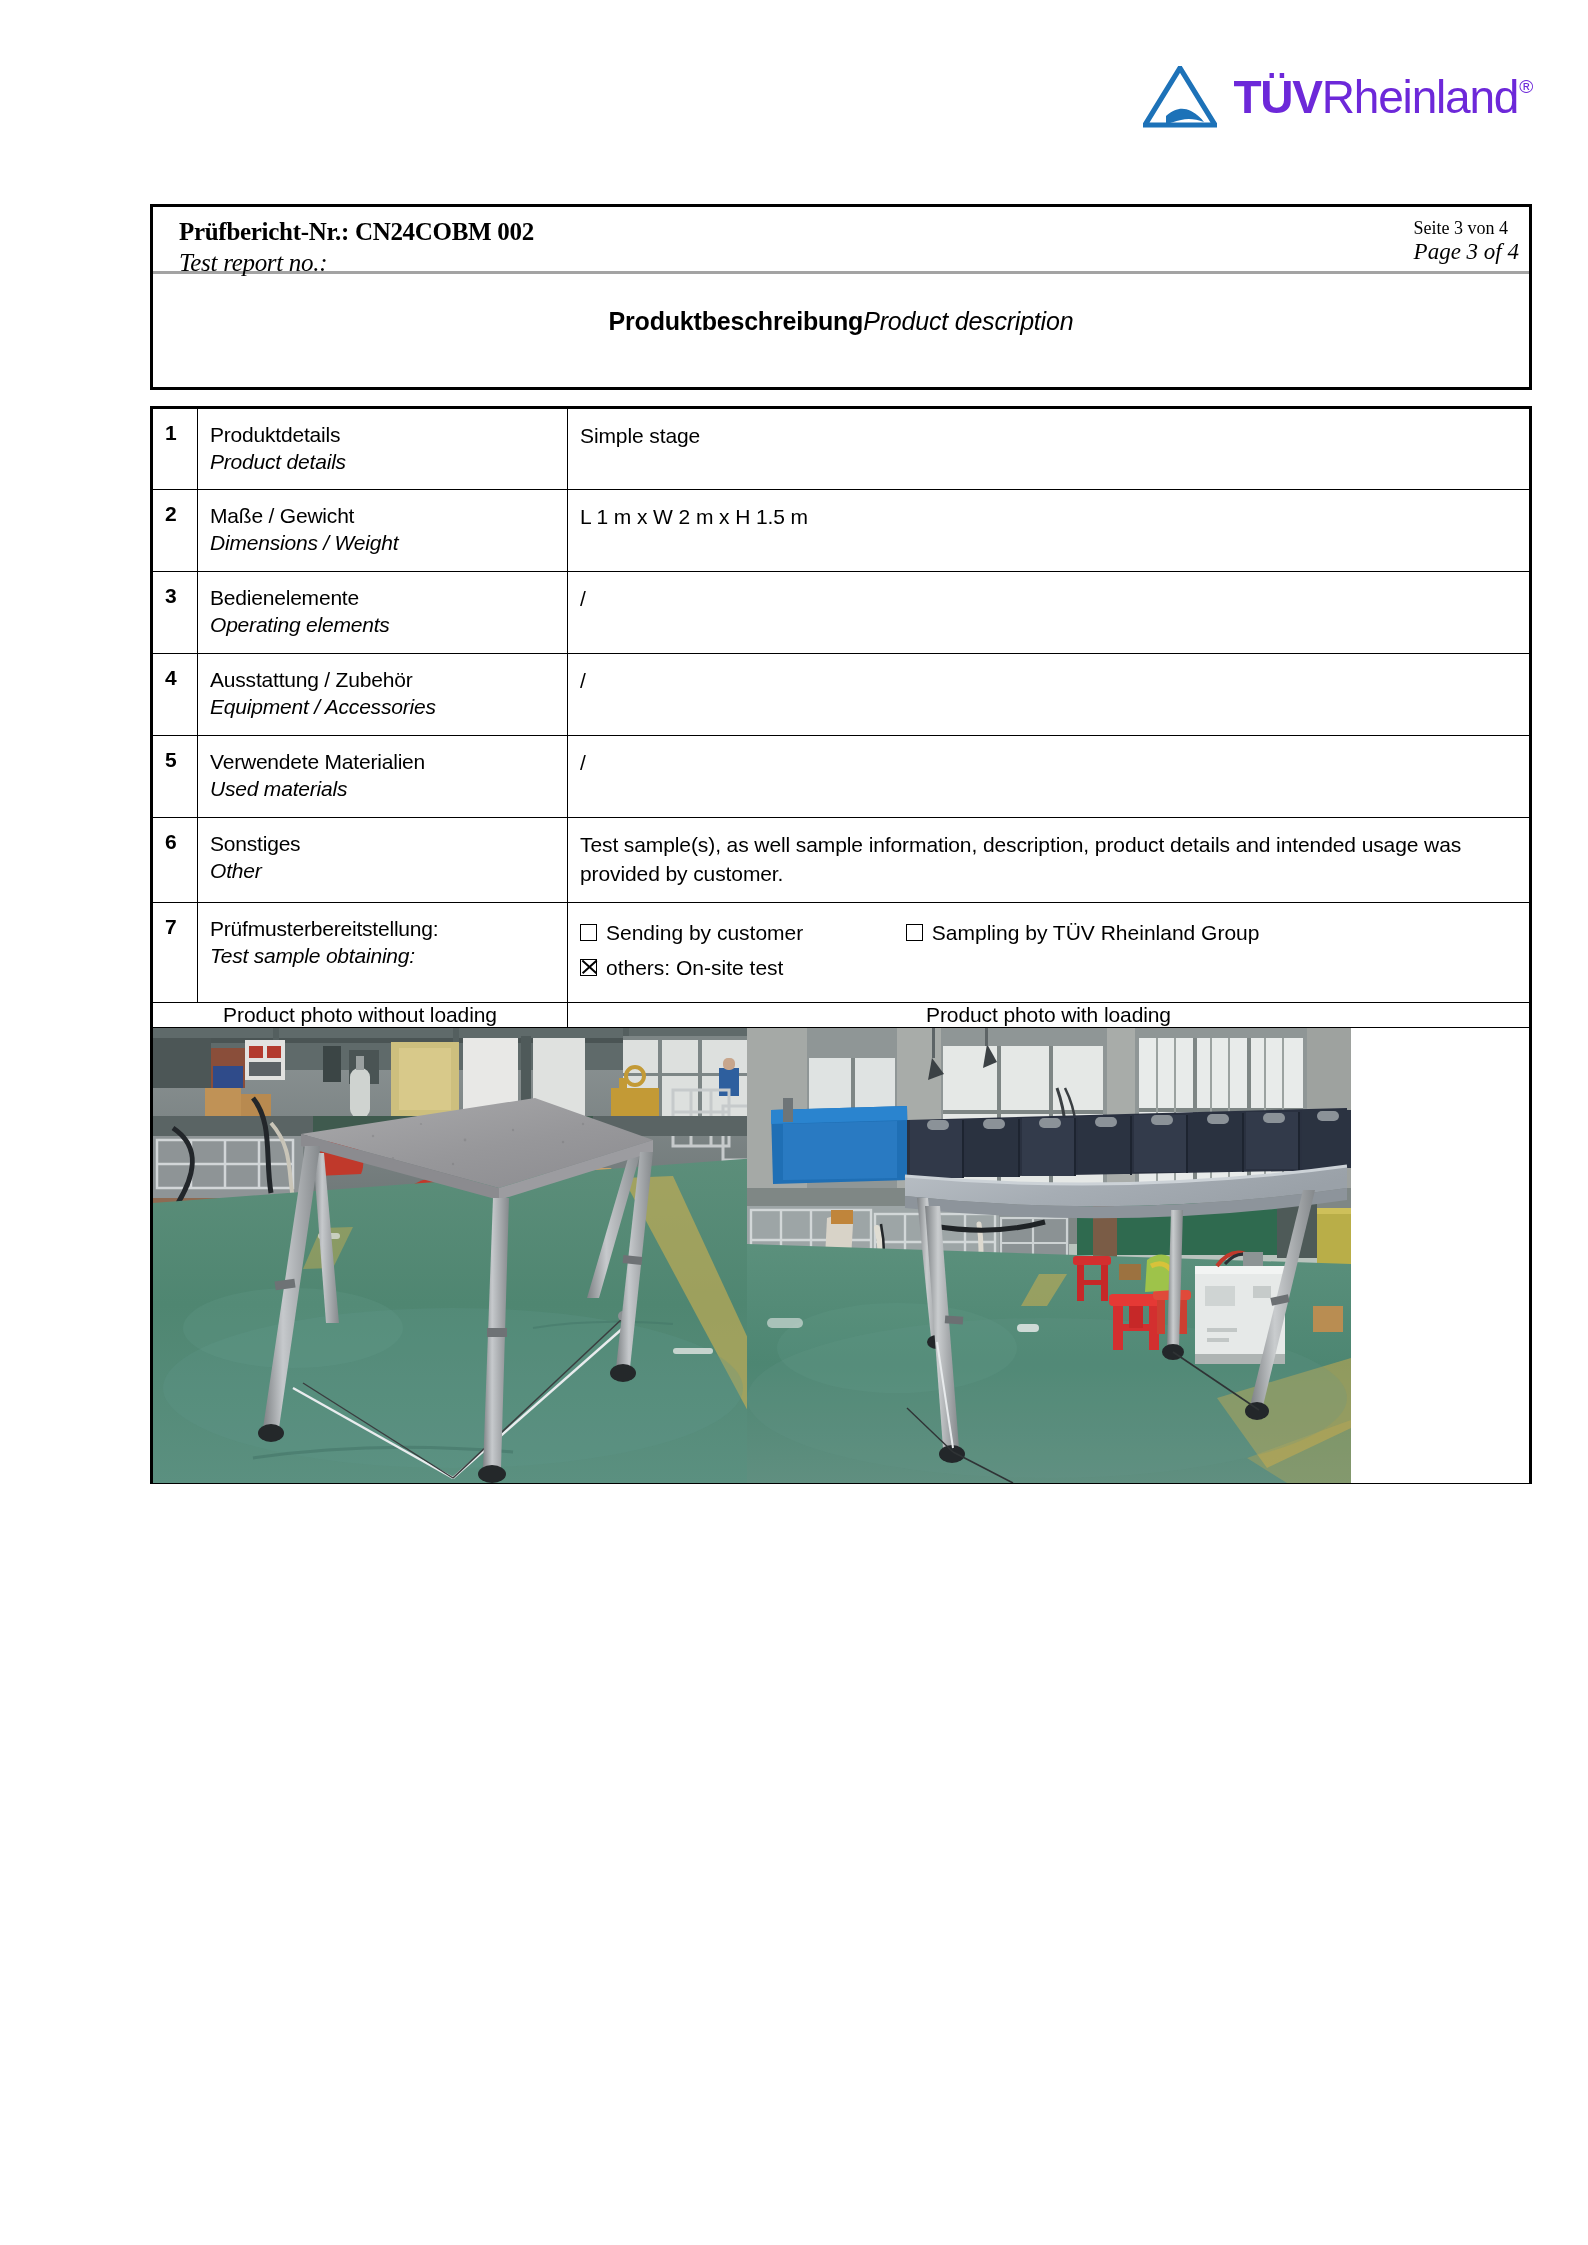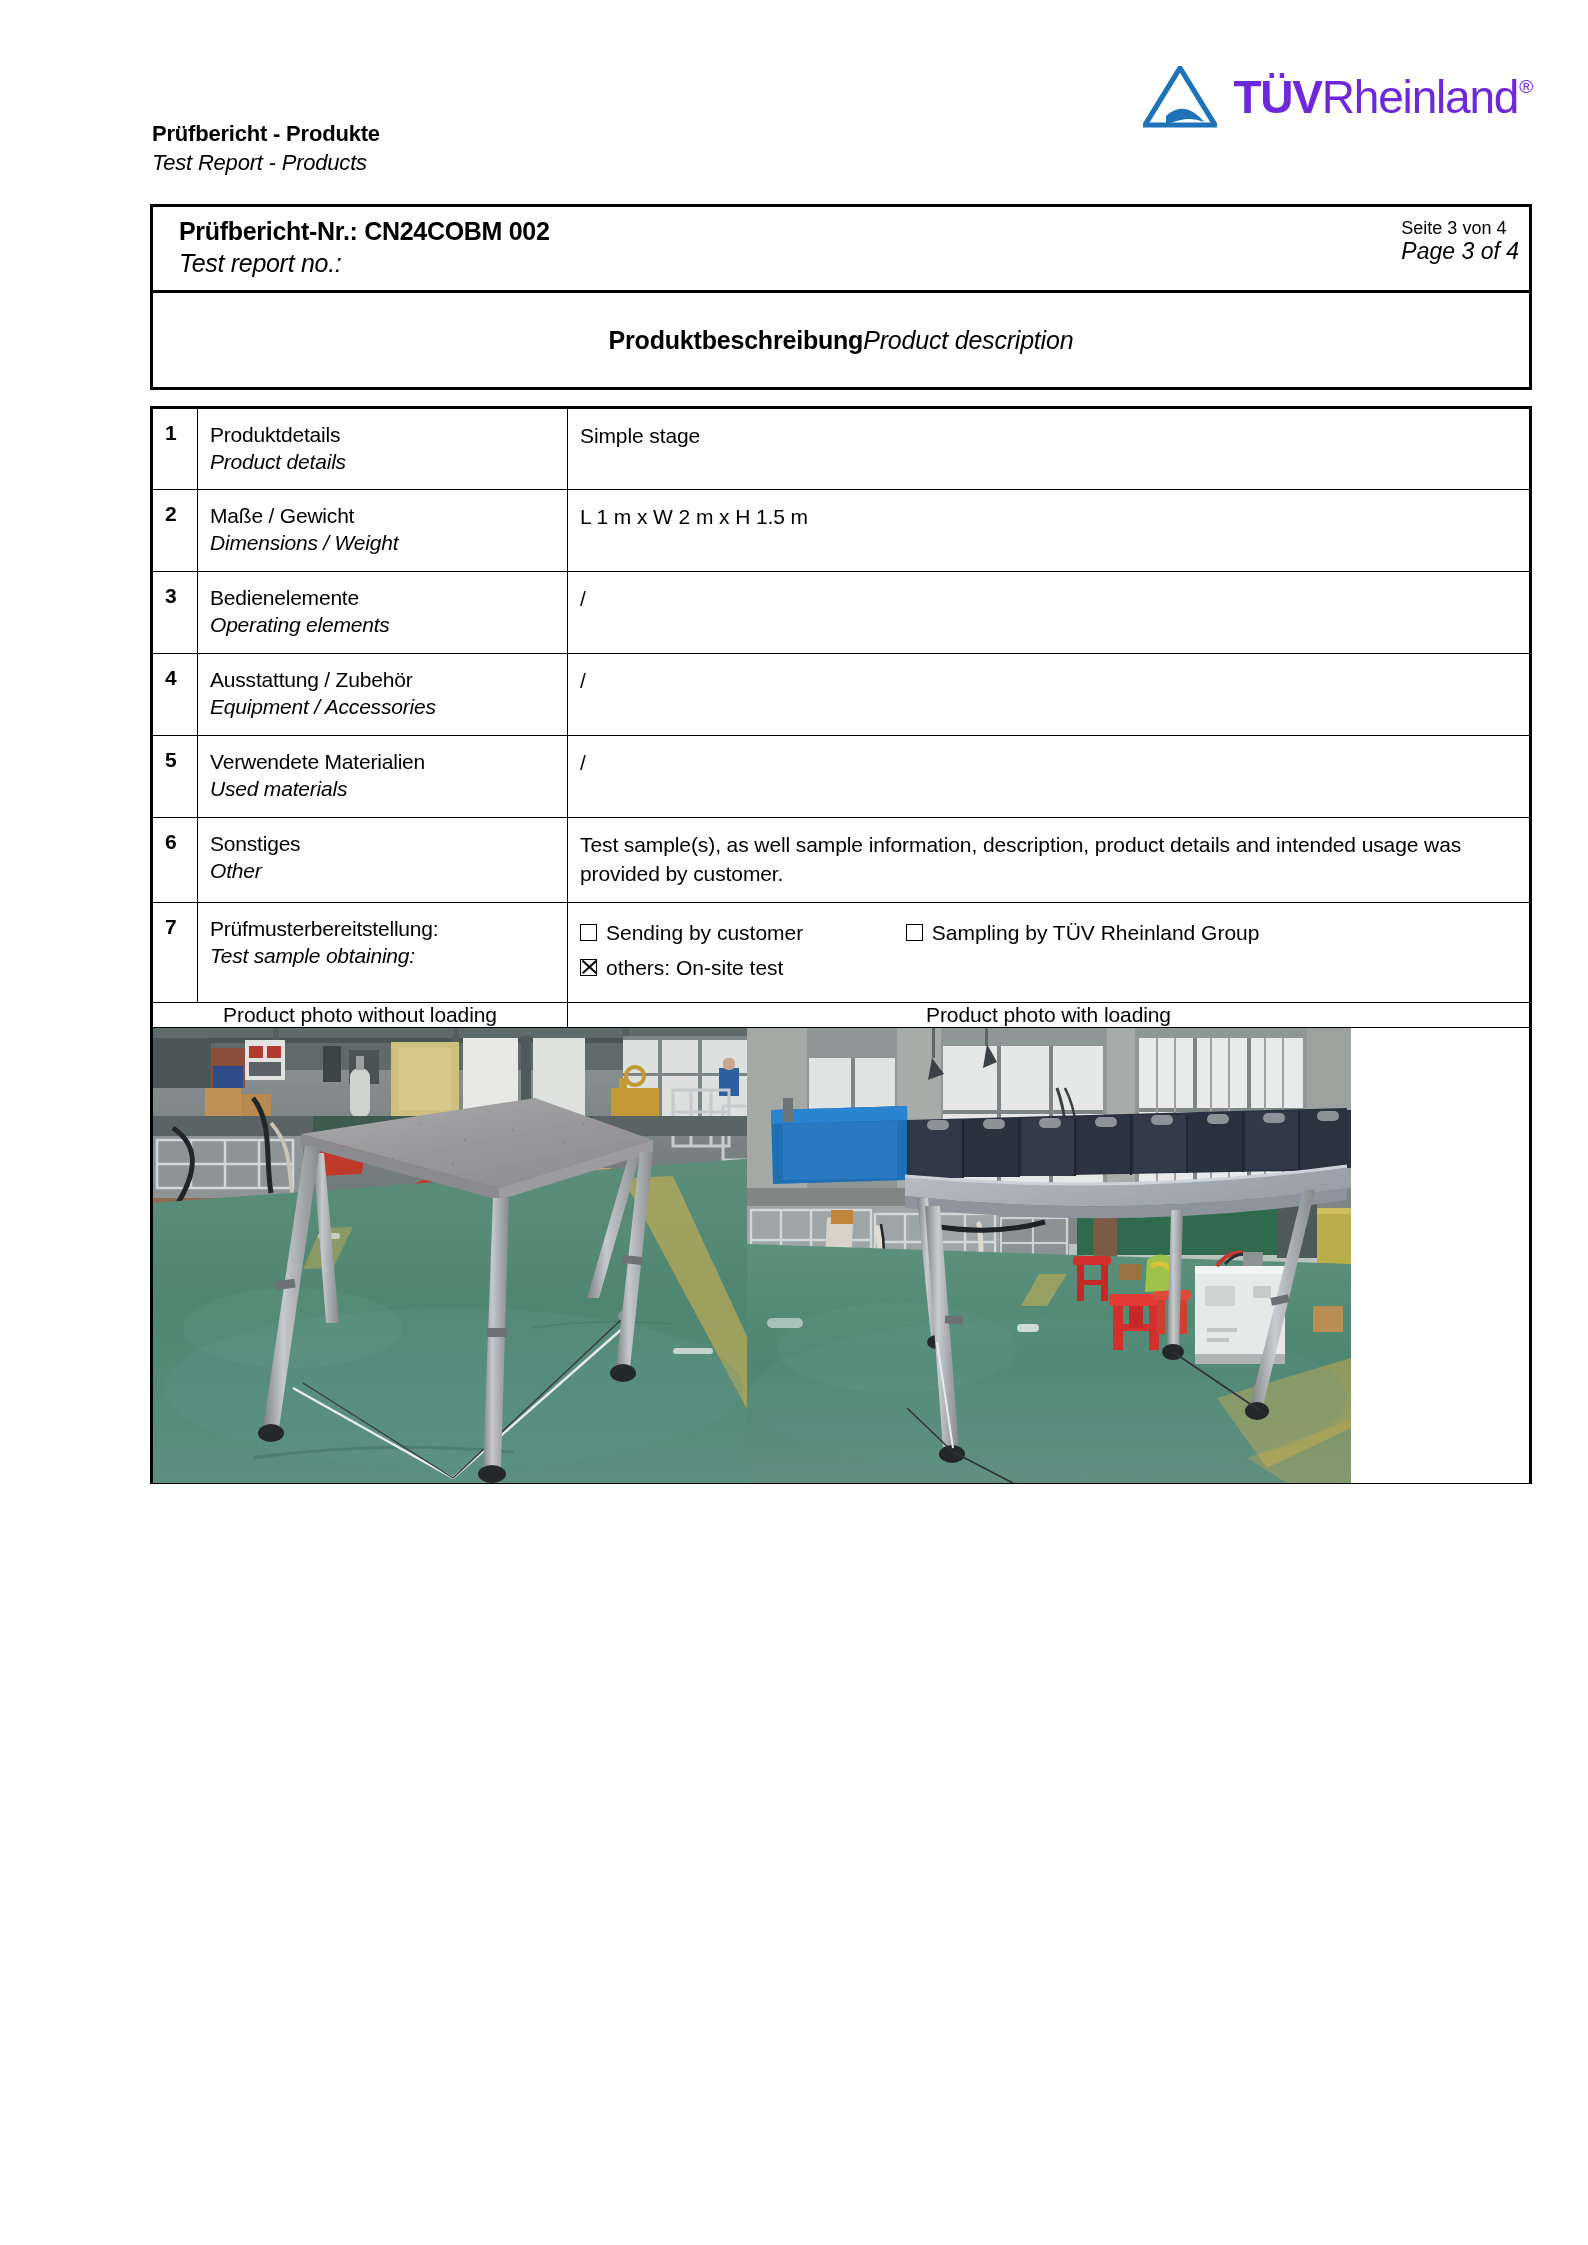--- a/index.html
+++ b/index.html
@@ -86,23 +86,24 @@
     position: absolute;
     left: 150px;
     top: 204px;
     width: 1382px;
     height: 186px;
     border: 3px solid #000;
     box-sizing: border-box;
   }
   .hb-top {
     position: relative;
-    height: 86px;
-    border-bottom: 3px solid #000000;
+    height: 67px;
+    border-bottom: 3px solid #a3a3a3;
     box-sizing: border-box;
+    font-family: Liberation Serif, serif;
   }
   .hb-report {
     position: absolute;
     left: 26px;
     top: 9px;
   }
   .hb-report-de {
     font-size: 25px;
     font-weight: bold;
     line-height: 31px;
@@ -279,24 +280,20 @@
   }
   .photo-frame svg { display: block; }
 
   
 </style>
 </head>
 <body>
 
 <div class="page">
 
-  <div class="top-header">
-    <div class="doc-title-de">Prüfbericht - Produkte</div>
-    <div class="doc-title-en">Test Report - Products</div>
-  </div>
 
   <div class="logo-wrap">
     <span>
       <svg class="logo-mark" viewBox="0 0 74 62" xmlns="http://www.w3.org/2000/svg">
         <path d="M37 2 L72 59 L2 59 Z" fill="none" stroke="#1d72b8" stroke-width="5.2" stroke-linejoin="miter"></path>
         <path d="M23 50 C32 42 40 41 48 45 C54 48 58 52 61 56 C53 53 45 52 38 54 C32 55.5 27 57 23 58 Z" fill="#1d72b8"></path>
       </svg>
     </span>
     <span class="logo-text">
       <span class="tuv">TÜV</span>

